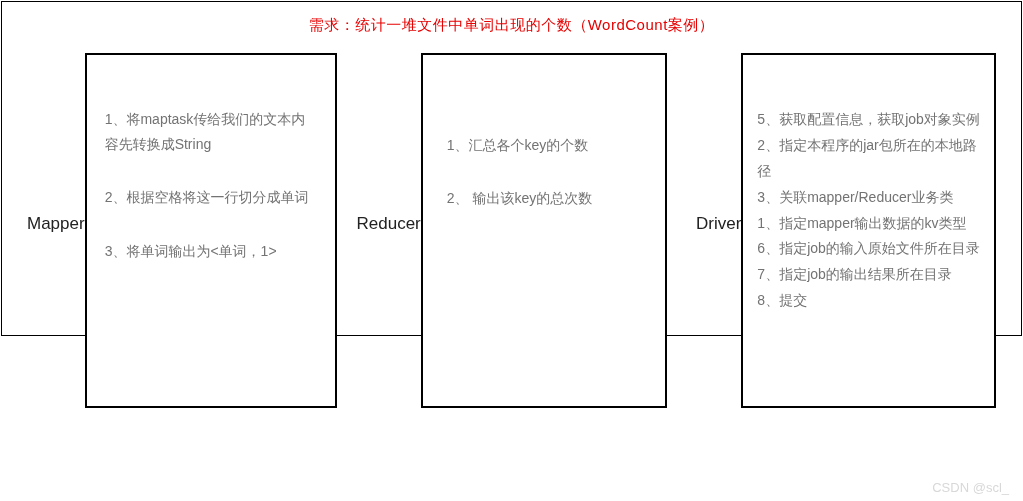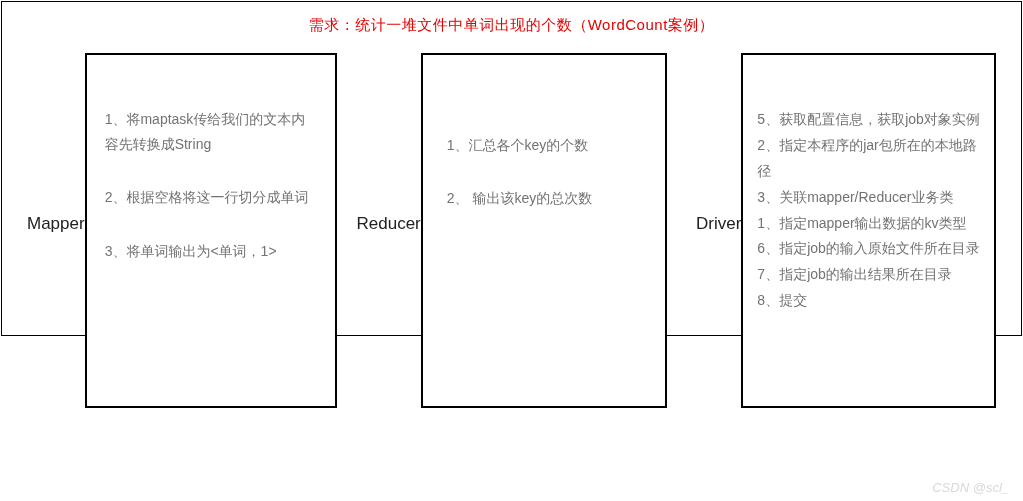--- a/index.html
+++ b/index.html
@@ -82,21 +82,20 @@
       margin-bottom: 0px;
       line-height: 1.85;
     }
     .watermark {
       position: absolute;
       right: 14px;
       bottom: 6px;
       font-size: 13px;
       color: #d8d8d8;
       font-family: Arial, sans-serif;
-      font-style: italic;
     }
   </style>
 </head>
 <body>
 
 <div class="outer-frame">
   <div class="title">需求：统计一堆文件中单词出现的个数（WordCount案例）</div>
 
   <div class="columns">
 

